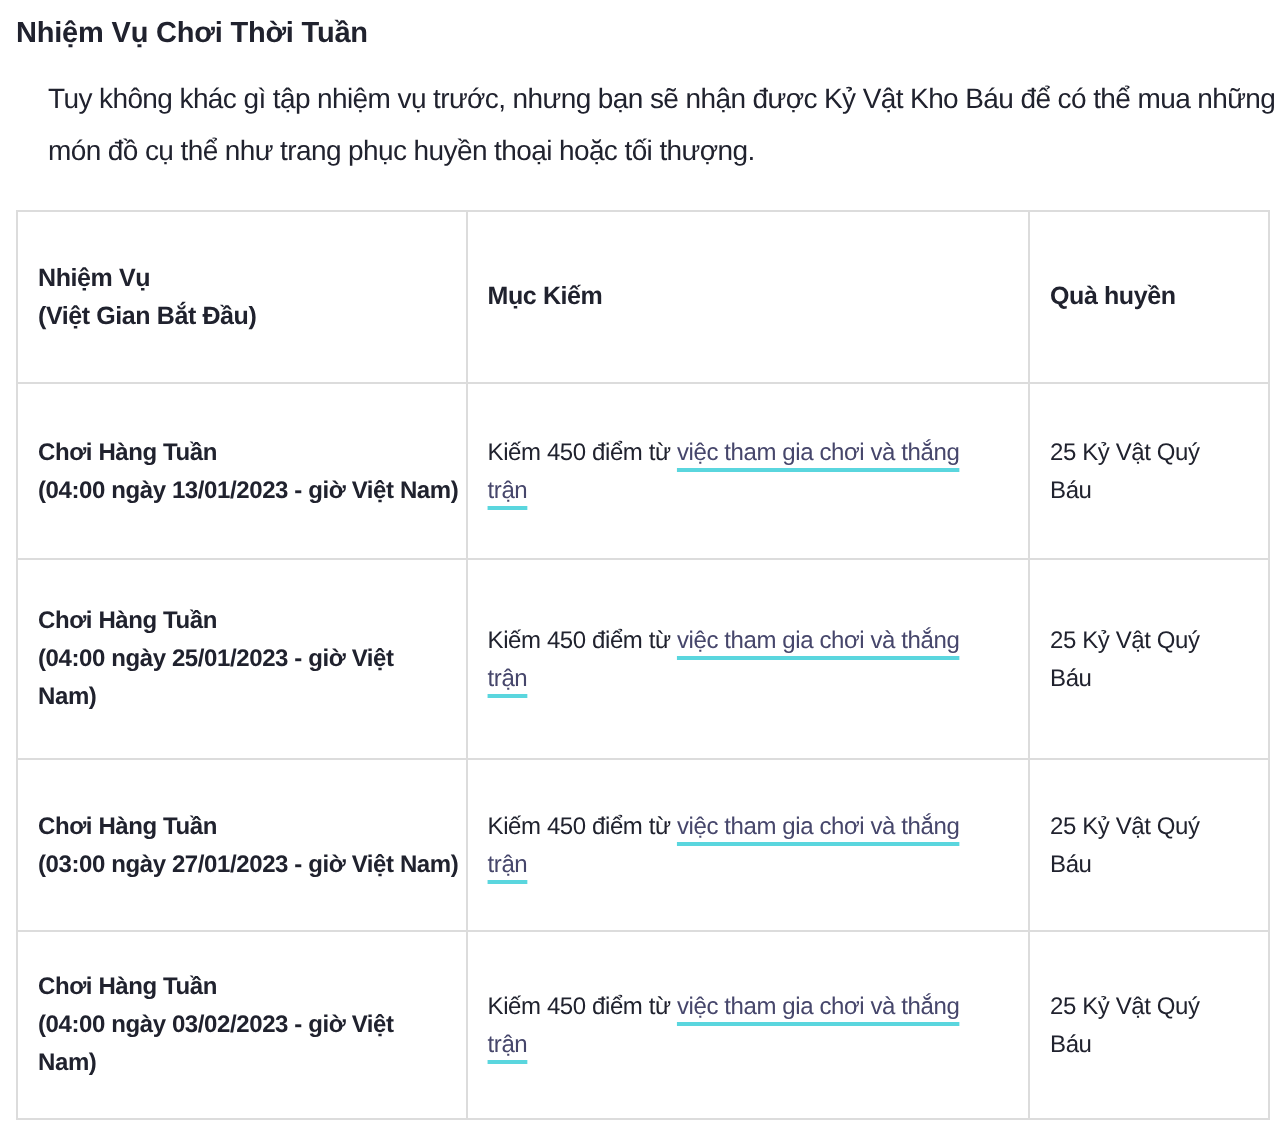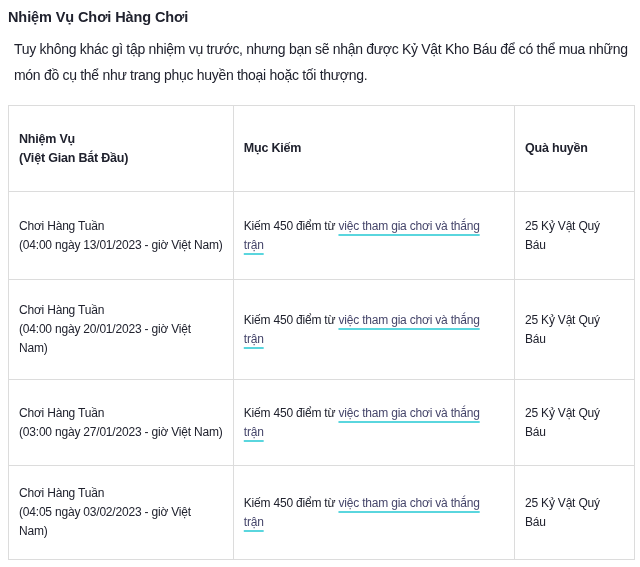--- a/index.html
+++ b/index.html
@@ -20,21 +20,21 @@
   .page-title {
     font-size: 14.5px;
     font-weight: bold;
     line-height: 18px;
     margin: 2px 0 10px 0;
     letter-spacing: -0.1px;
   }
   .intro {
     font-size: 14px;
     line-height: 26px;
-    margin: 0 0 17px 6px;
+    margin: 0 0 17px 16px;
     white-space: pre;
     letter-spacing: -0.3px;
   }
   table.missions {
     border-collapse: collapse;
     table-layout: fixed;
     width: 627px;
   }
   .missions th, .missions td {
     border: 1px solid #dcdcdc;
@@ -48,39 +48,39 @@
   .missions th { font-weight: bold; font-size: 12.5px; }
   .missions p { margin: 0; line-height: 19px; }
   .col-mission  { width: 223px; }
   .col-goal     { width: 279px; }
   .col-reward   { width: 119px; }
   tr.h86  { height: 86px; padding-left: 20px; }
   tr.h88  { height: 88px; }
   tr.h100 { height: 100px; }
   tr.h94  { height: 94px; }
   .head-line1 { margin-bottom: 9px; }
-  .mission-name { font-weight: normal; margin-bottom: 4px; }
-  .mission-start { white-space: pre; font-weight: normal; }
+  .mission-name { font-weight: bold; margin-bottom: 4px; }
+  .mission-start { white-space: pre; font-weight: bold; }
   .reward { white-space: pre; }
   a.goal-link {
     color: #46466b;
     white-space: pre;
     text-decoration: underline;
     text-decoration-color: #5ad6de;
     text-decoration-thickness: 1.5px;
     text-underline-offset: 4px;
     cursor: pointer;
   }
 </style>
 </head>
 <body>
 
 <div class="page">
 
-  <h1 class="page-title">Nhiệm Vụ Chơi Hàng Chơi</h1>
+  <h1 class="page-title">Nhiệm Vụ Chơi Thời Tuần</h1>
 
   <p class="intro">Tuy không khác gì tập nhiệm vụ trước, nhưng bạn sẽ nhận được Kỷ Vật Kho Báu để có thể mua những
 món đồ cụ thể như trang phục huyền thoại hoặc tối thượng.</p>
 
   <table class="missions">
     <colgroup>
       <col class="col-mission">
         <col class="col-goal">
         <col class="col-reward">
     </colgroup>
@@ -109,21 +109,21 @@
 trận</a></p>
         </td>
         <td>
           <p class="reward">25 Kỷ Vật Quý
 Báu</p>
         </td>
       </tr>
       <tr class="h100">
         <td>
           <p class="mission-name">Chơi Hàng Tuần</p>
-          <p class="mission-start">(04:00 ngày 20/01/2023 - giờ Việt
+          <p class="mission-start">(04:00 ngày 25/01/2023 - giờ Việt
 Nam)</p>
         </td>
         <td>
           <p><span>Kiếm 450 điểm từ </span><a class="goal-link">việc tham gia chơi và thắng
 trận</a></p>
         </td>
         <td>
           <p class="reward">25 Kỷ Vật Quý
 Báu</p>
         </td>
@@ -138,21 +138,21 @@
 trận</a></p>
         </td>
         <td>
           <p class="reward">25 Kỷ Vật Quý
 Báu</p>
         </td>
       </tr>
       <tr class="h94">
         <td>
           <p class="mission-name">Chơi Hàng Tuần</p>
-          <p class="mission-start">(04:05 ngày 03/02/2023 - giờ Việt
+          <p class="mission-start">(04:00 ngày 03/02/2023 - giờ Việt
 Nam)</p>
         </td>
         <td>
           <p><span>Kiếm 450 điểm từ </span><a class="goal-link">việc tham gia chơi và thắng
 trận</a></p>
         </td>
         <td>
           <p class="reward">25 Kỷ Vật Quý
 Báu</p>
         </td>

